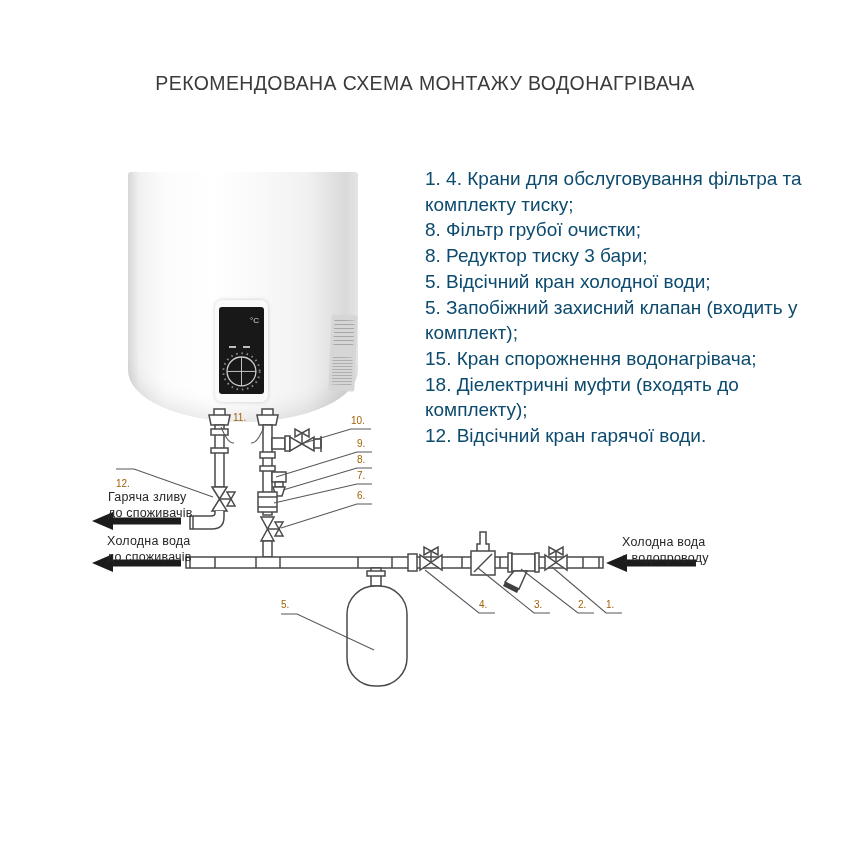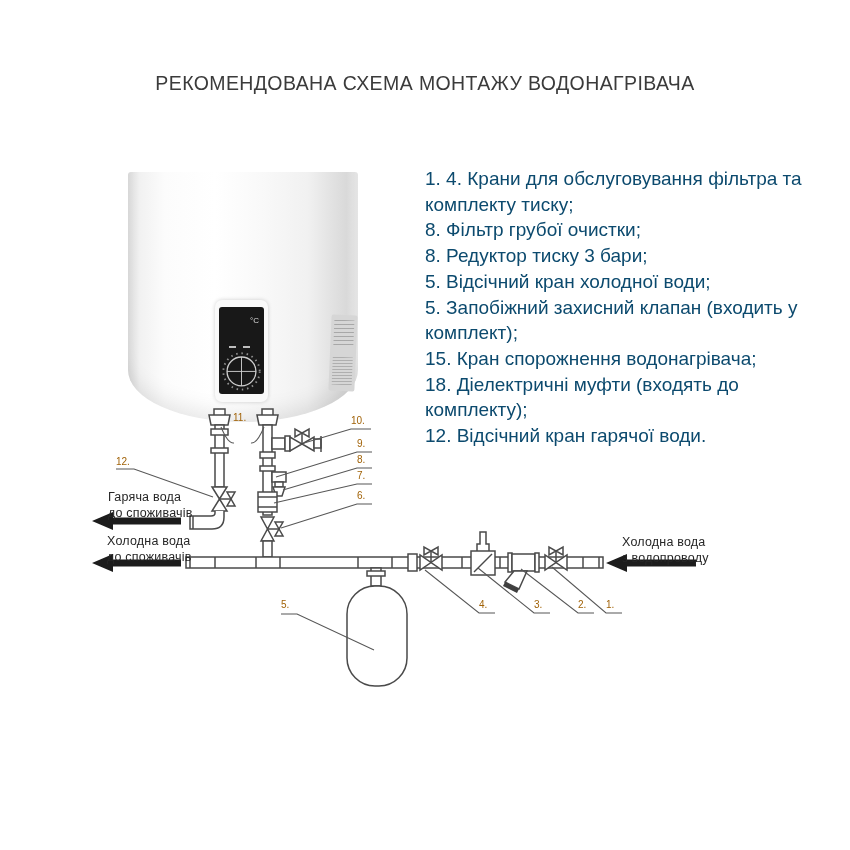--- a/index.html
+++ b/index.html
@@ -196,21 +196,21 @@
     <div>8. Редуктор тиску 3 бари;</div>
     <div>5. Відсічний кран холодної води;</div>
     <div>5. Запобіжний захисний клапан (входить у</div>
     <div>комплект);</div>
     <div>15. Кран спорожнення водонагрівача;</div>
     <div>18. Діелектричні муфти (входять до комплекту);</div>
     <div>12. Відсічний кран гарячої води.</div>
   </div>
 
   <div class="flow-label" style="left:108px;top:490px">
-    <div>Гаряча вода</div>
+    <div>Гаряча зливу</div>
     <div>до споживачів</div>
   </div>
   <div class="flow-label" style="left:107px;top:534px">
     <div>Холодна вода</div>
     <div>до споживачів</div>
   </div>
   <div class="flow-label" style="left:622px;top:535px">
     <div>Холодна вода</div>
     <div>з водопроводу</div>
   </div>
@@ -219,15 +219,15 @@
   <div class="callout" style="left:578px;top:599px">2.</div>
   <div class="callout" style="left:534px;top:599px">3.</div>
   <div class="callout" style="left:479px;top:599px">4.</div>
   <div class="callout" style="left:281px;top:599px">5.</div>
   <div class="callout" style="left:357px;top:490px">6.</div>
   <div class="callout" style="left:357px;top:470px">7.</div>
   <div class="callout" style="left:357px;top:454px">8.</div>
   <div class="callout" style="left:357px;top:438px">9.</div>
   <div class="callout" style="left:351px;top:415px">10.</div>
   <div class="callout" style="left:233px;top:412px">11.</div>
-  <div class="callout" style="left:116px;top:456px">12.</div>
+  <div class="callout" style="left:116px;top:478px">12.</div>
 
 </div>
 
 </body></html>

